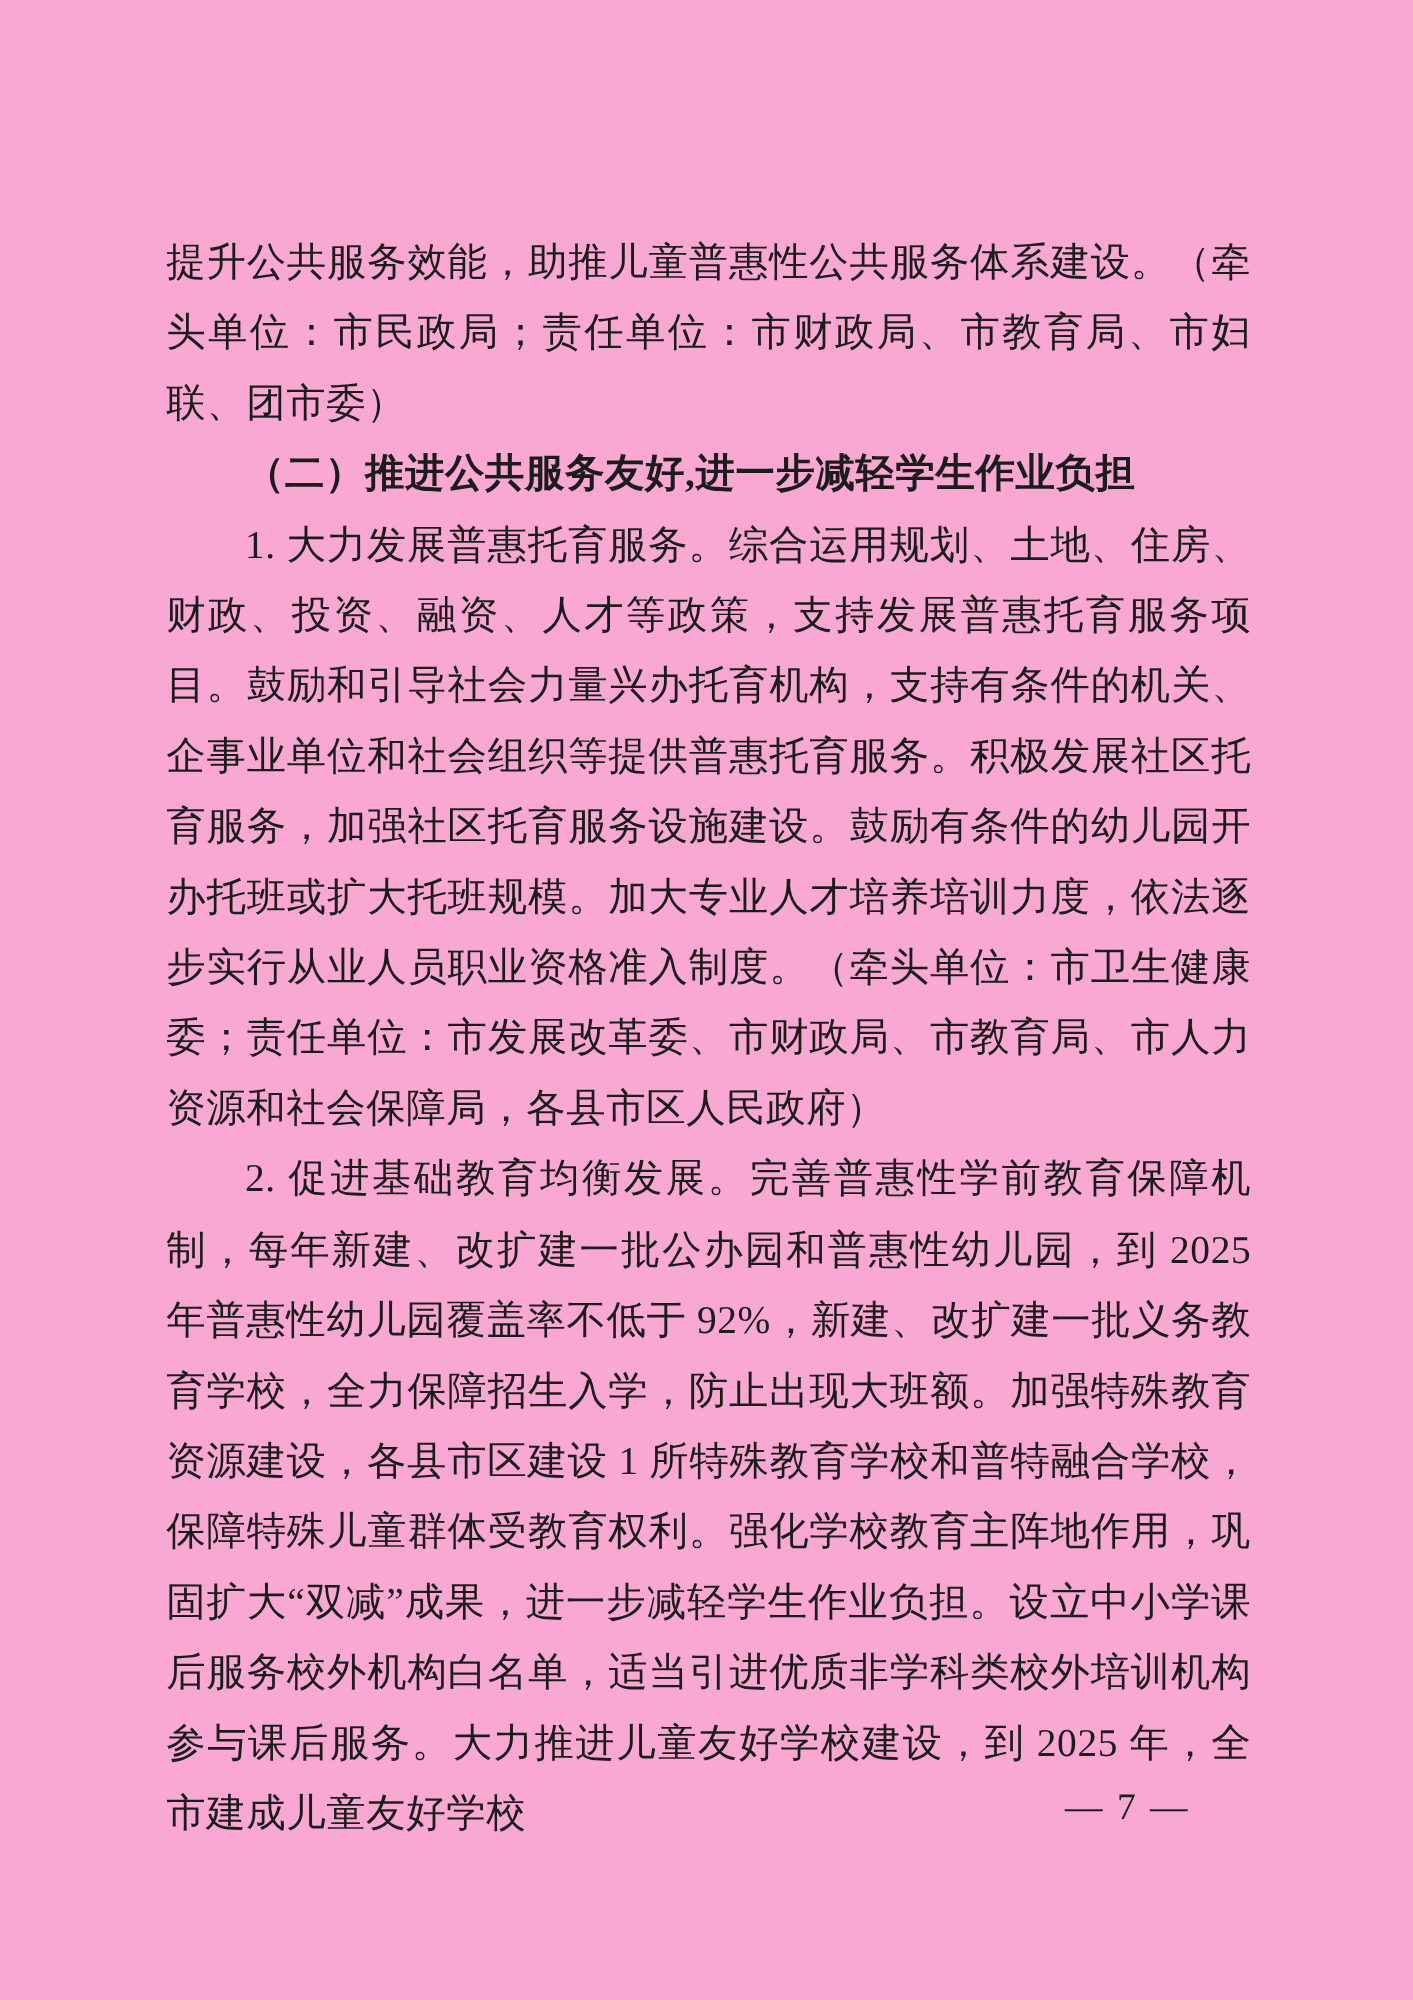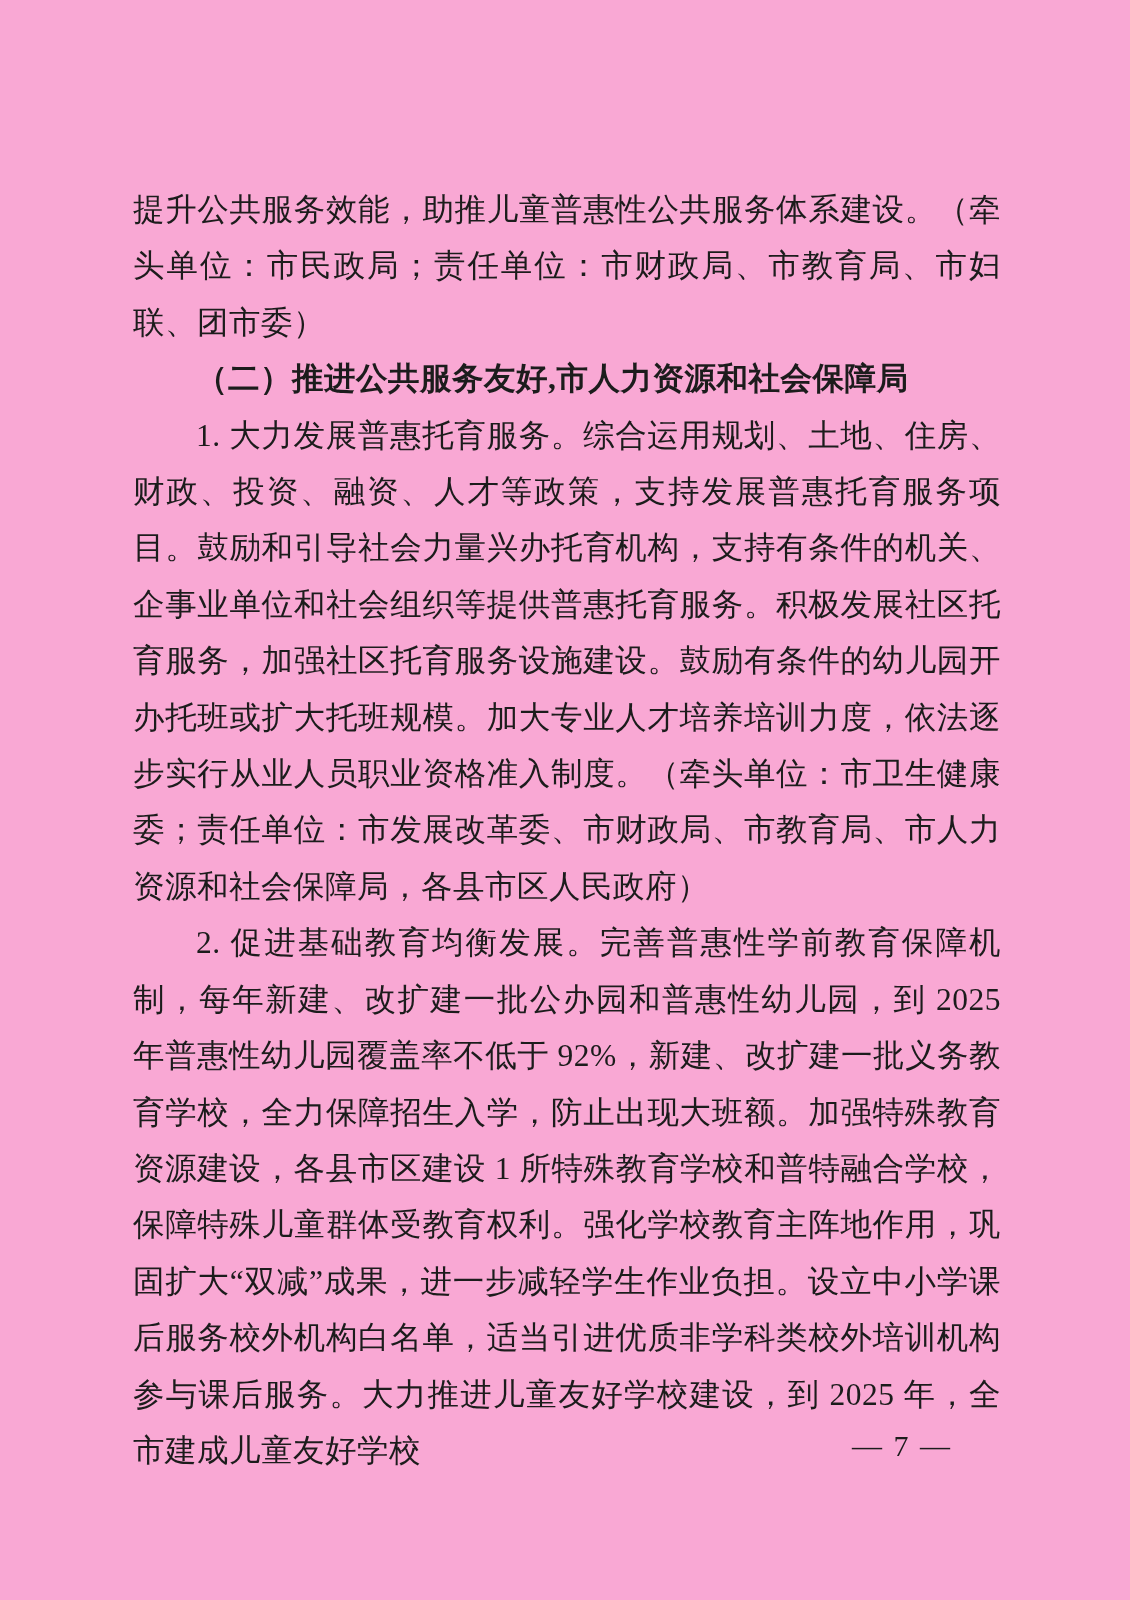--- a/index.html
+++ b/index.html
@@ -53,21 +53,21 @@
 </style>
 </head>
 <body>
 
 <div class="page">
 
   <main class="content">
 
     <p class="body-par">提升公共服务效能，助推儿童普惠性公共服务体系建设。（牵头单位：市民政局；责任单位：市财政局、市教育局、市妇联、团市委）</p>
 
-    <h3 class="heading indent">（二）推进公共服务友好,市人力资源和社会保障局</h3>
+    <h3 class="heading indent">（二）推进公共服务友好,进一步减轻学生作业负担</h3>
 
     <p class="body-par indent">1. 大力发展普惠托育服务。综合运用规划、土地、住房、财政、投资、融资、人才等政策，支持发展普惠托育服务项目。鼓励和引导社会力量兴办托育机构，支持有条件的机关、企事业单位和社会组织等提供普惠托育服务。积极发展社区托育服务，加强社区托育服务设施建设。鼓励有条件的幼儿园开办托班或扩大托班规模。加大专业人才培养培训力度，依法逐步实行从业人员职业资格准入制度。（牵头单位：市卫生健康委；责任单位：市发展改革委、市财政局、市教育局、市人力资源和社会保障局，各县市区人民政府）</p>
 
     <p class="body-par indent">2. 促进基础教育均衡发展。完善普惠性学前教育保障机制，每年新建、改扩建一批公办园和普惠性幼儿园，到 2025 年普惠性幼儿园覆盖率不低于 92%，新建、改扩建一批义务教育学校，全力保障招生入学，防止出现大班额。加强特殊教育资源建设，各县市区建设 1 所特殊教育学校和普特融合学校，保障特殊儿童群体受教育权利。强化学校教育主阵地作用，巩固扩大“双减”成果，进一步减轻学生作业负担。设立中小学课后服务校外机构白名单，适当引进优质非学科类校外培训机构参与课后服务。大力推进儿童友好学校建设，到 2025 年，全市建成儿童友好学校</p>
 
   </main>
 
   <footer class="footer">
     <span>— 7 —</span>
   </footer>

